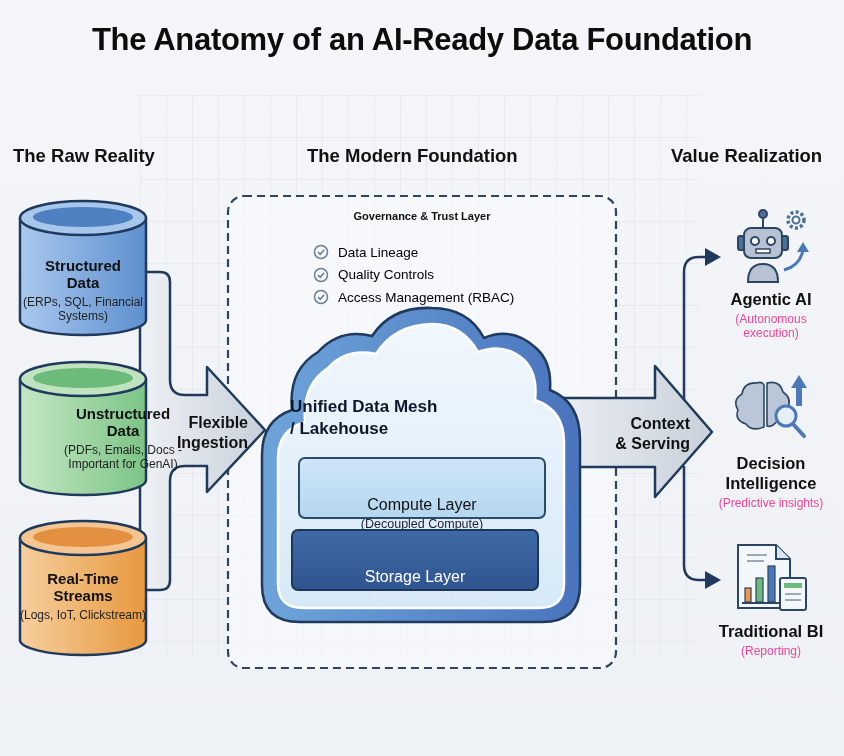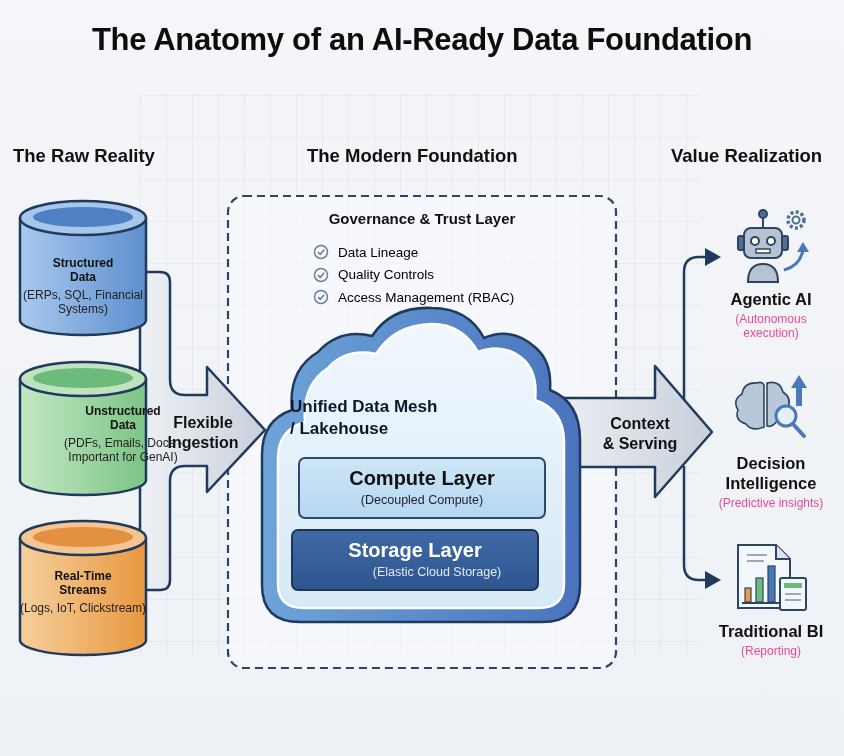--- a/index.html
+++ b/index.html
@@ -17,30 +17,30 @@
     background-size: 26px 42px;
   }
   .abs { position:absolute; }
   .title {
     left:0; width:844px; top:22px; text-align:center;
     font-size:31px; font-weight:bold; letter-spacing:-0.3px; color:#0d0d0d;
   }
   .col-head { top:145px; font-size:18.5px; font-weight:bold; color:#111; }
   svg.main { position:absolute; left:0; top:0; }
   .cyl-text { position:absolute; text-align:center; width:130px; line-height:1.15; }
-  .cyl-text .t { font-size:12px; font-weight:bold; color:#111; }
+  .cyl-text .t { font-size:15px; font-weight:bold; color:#111; }
   .cyl-text .s { font-size:12px; color:#222; margin-top:3px; line-height:1.2; }
-  .arrow-label { position:absolute; text-align:center; font-size:16px; font-weight:bold; line-height:1.25; color:#111; }
-  .gov-title { left:228px; width:388px; top:210px; text-align:center; font-size:15px; font-weight:bold; }
+  .arrow-label { position:absolute; text-align:right; font-size:16px; font-weight:bold; line-height:1.25; color:#111; }
+  .gov-title { left:228px; width:388px; top:210px; text-align:center; font-size:11px; font-weight:bold; }
   .gov-list { left:313px; top:241px; font-size:13.5px; color:#000000; }
   .gov-item { display:flex; align-items:center; height:22.5px; }
   .gov-item svg { margin-right:9px; }
   .cloud-title { left:290px; width:260px; top:396px; text-align:left; font-size:17px; font-weight:bold; line-height:1.3; color:#0f172a; }
   .layer { position:absolute; text-align:center; border-radius:7px; box-sizing:border-box; }
-  .layer .t { font-size:20px; font-weight:bold; }
+  .layer .t { font-size:16px; font-weight:normal;margin-top:29px; }
   .layer .s { font-size:12.5px; margin-top:3px; }
   .compute { left:298px; top:457px; width:248px; height:62px; background:linear-gradient(180deg,#cde6f7,#b6d7f0); border:2.5px solid #2a4a6e; padding-top:8px; color:#111; }
   .compute .s { color:#223; }
   .storage { left:291px; top:529px; width:248px; height:62px; background:linear-gradient(180deg,#3f6aa5,#2f5590); border:2.5px solid #1e3558; padding-top:8px; color:#fff; }
   .storage .s { color:#dfe8f5;margin-left:44px; }
   .val { position:absolute; text-align:center; line-height:1.2; }
   .val .t { font-size:16.5px; font-weight:bold; color:#111; }
   .val .s { font-size:12px; color:#ec4899; margin-top:2px; }
 </style>
 </head>

